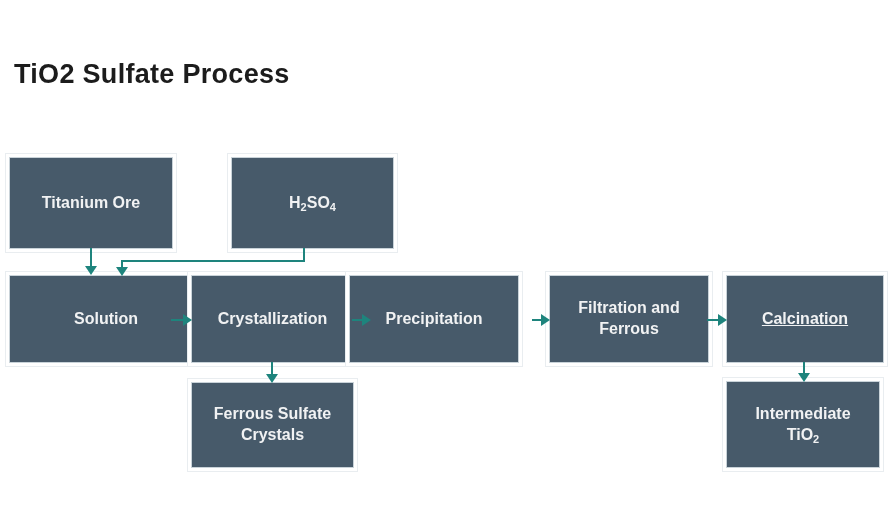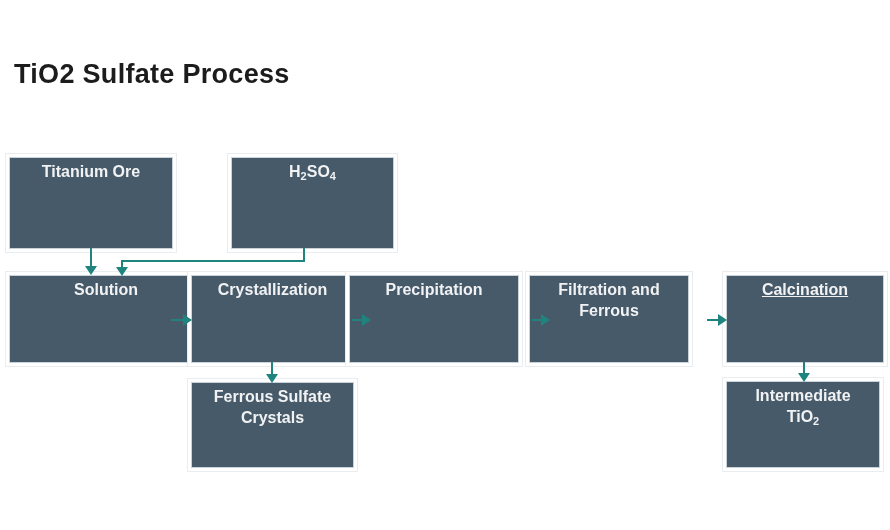--- a/index.html
+++ b/index.html
@@ -13,21 +13,21 @@
   .page-title {
     position: absolute; left: 14px; top: 59px;
     font-size: 27px; font-weight: bold;
     color: var(--title-color, #1c1c1c);
     letter-spacing: 0.3px; white-space: nowrap; text-align: right;
   }
   .node {
     position: absolute; box-sizing: border-box;
     background: var(--box-fill, #475a6a);
     color: var(--box-text, #f1f2f3);
-    display: flex; justify-content: center;
+    display: flex; align-items: center; justify-content: center;
     text-align: center; font-weight: bold; font-size: 16px;
     line-height: 1.3; padding: 4px 8px;
     box-shadow: 0 0 0 1px #c9d3d9, 0 0 0 4px #ffffff, 0 0 0 5px #e9edf0;
   }
   .node sub { font-size: 11px; line-height: 0; vertical-align: -3px; }
   .seg { position: absolute; background: var(--arrow, #1e847d); }
   .head-down {
     position: absolute; width: 0; height: 0;
     border-left: 6px solid transparent; border-right: 6px solid transparent;
     border-top: 9px solid var(--arrow, #1e847d);
@@ -51,21 +51,21 @@
     </div>
     <div class="node" style="left: 10px; top: 276px; width: 192px; height: 86px;">
       <span><span>Solution</span></span>
     </div>
     <div class="node" style="left: 192px; top: 276px; width: 161px; height: 86px;">
       <span><span>Crystallization</span></span>
     </div>
     <div class="node" style="left: 350px; top: 276px; width: 168px; height: 86px;">
       <span><span>Precipitation</span></span>
     </div>
-    <div class="node" style="left: 530px; top: 276px; width: 158px; height: 86px;">
+    <div class="node" style="left: 550px; top: 276px; width: 158px; height: 86px;">
       <span><span>Filtration and</span><br><span>Ferrous</span></span>
     </div>
     <div class="node" style="left: 727px; top: 276px; width: 156px; height: 86px; text-decoration: underline;">
       <span><span>Calcination</span></span>
     </div>
     <div class="node" style="left: 192px; top: 383px; width: 161px; height: 84px;">
       <span><span>Ferrous Sulfate</span><br><span>Crystals</span></span>
     </div>
     <div class="node" style="left: 727px; top: 382px; width: 152px; height: 85px;">
       <span><span>Intermediate</span><br><span>TiO</span><sub>2</sub></span>

